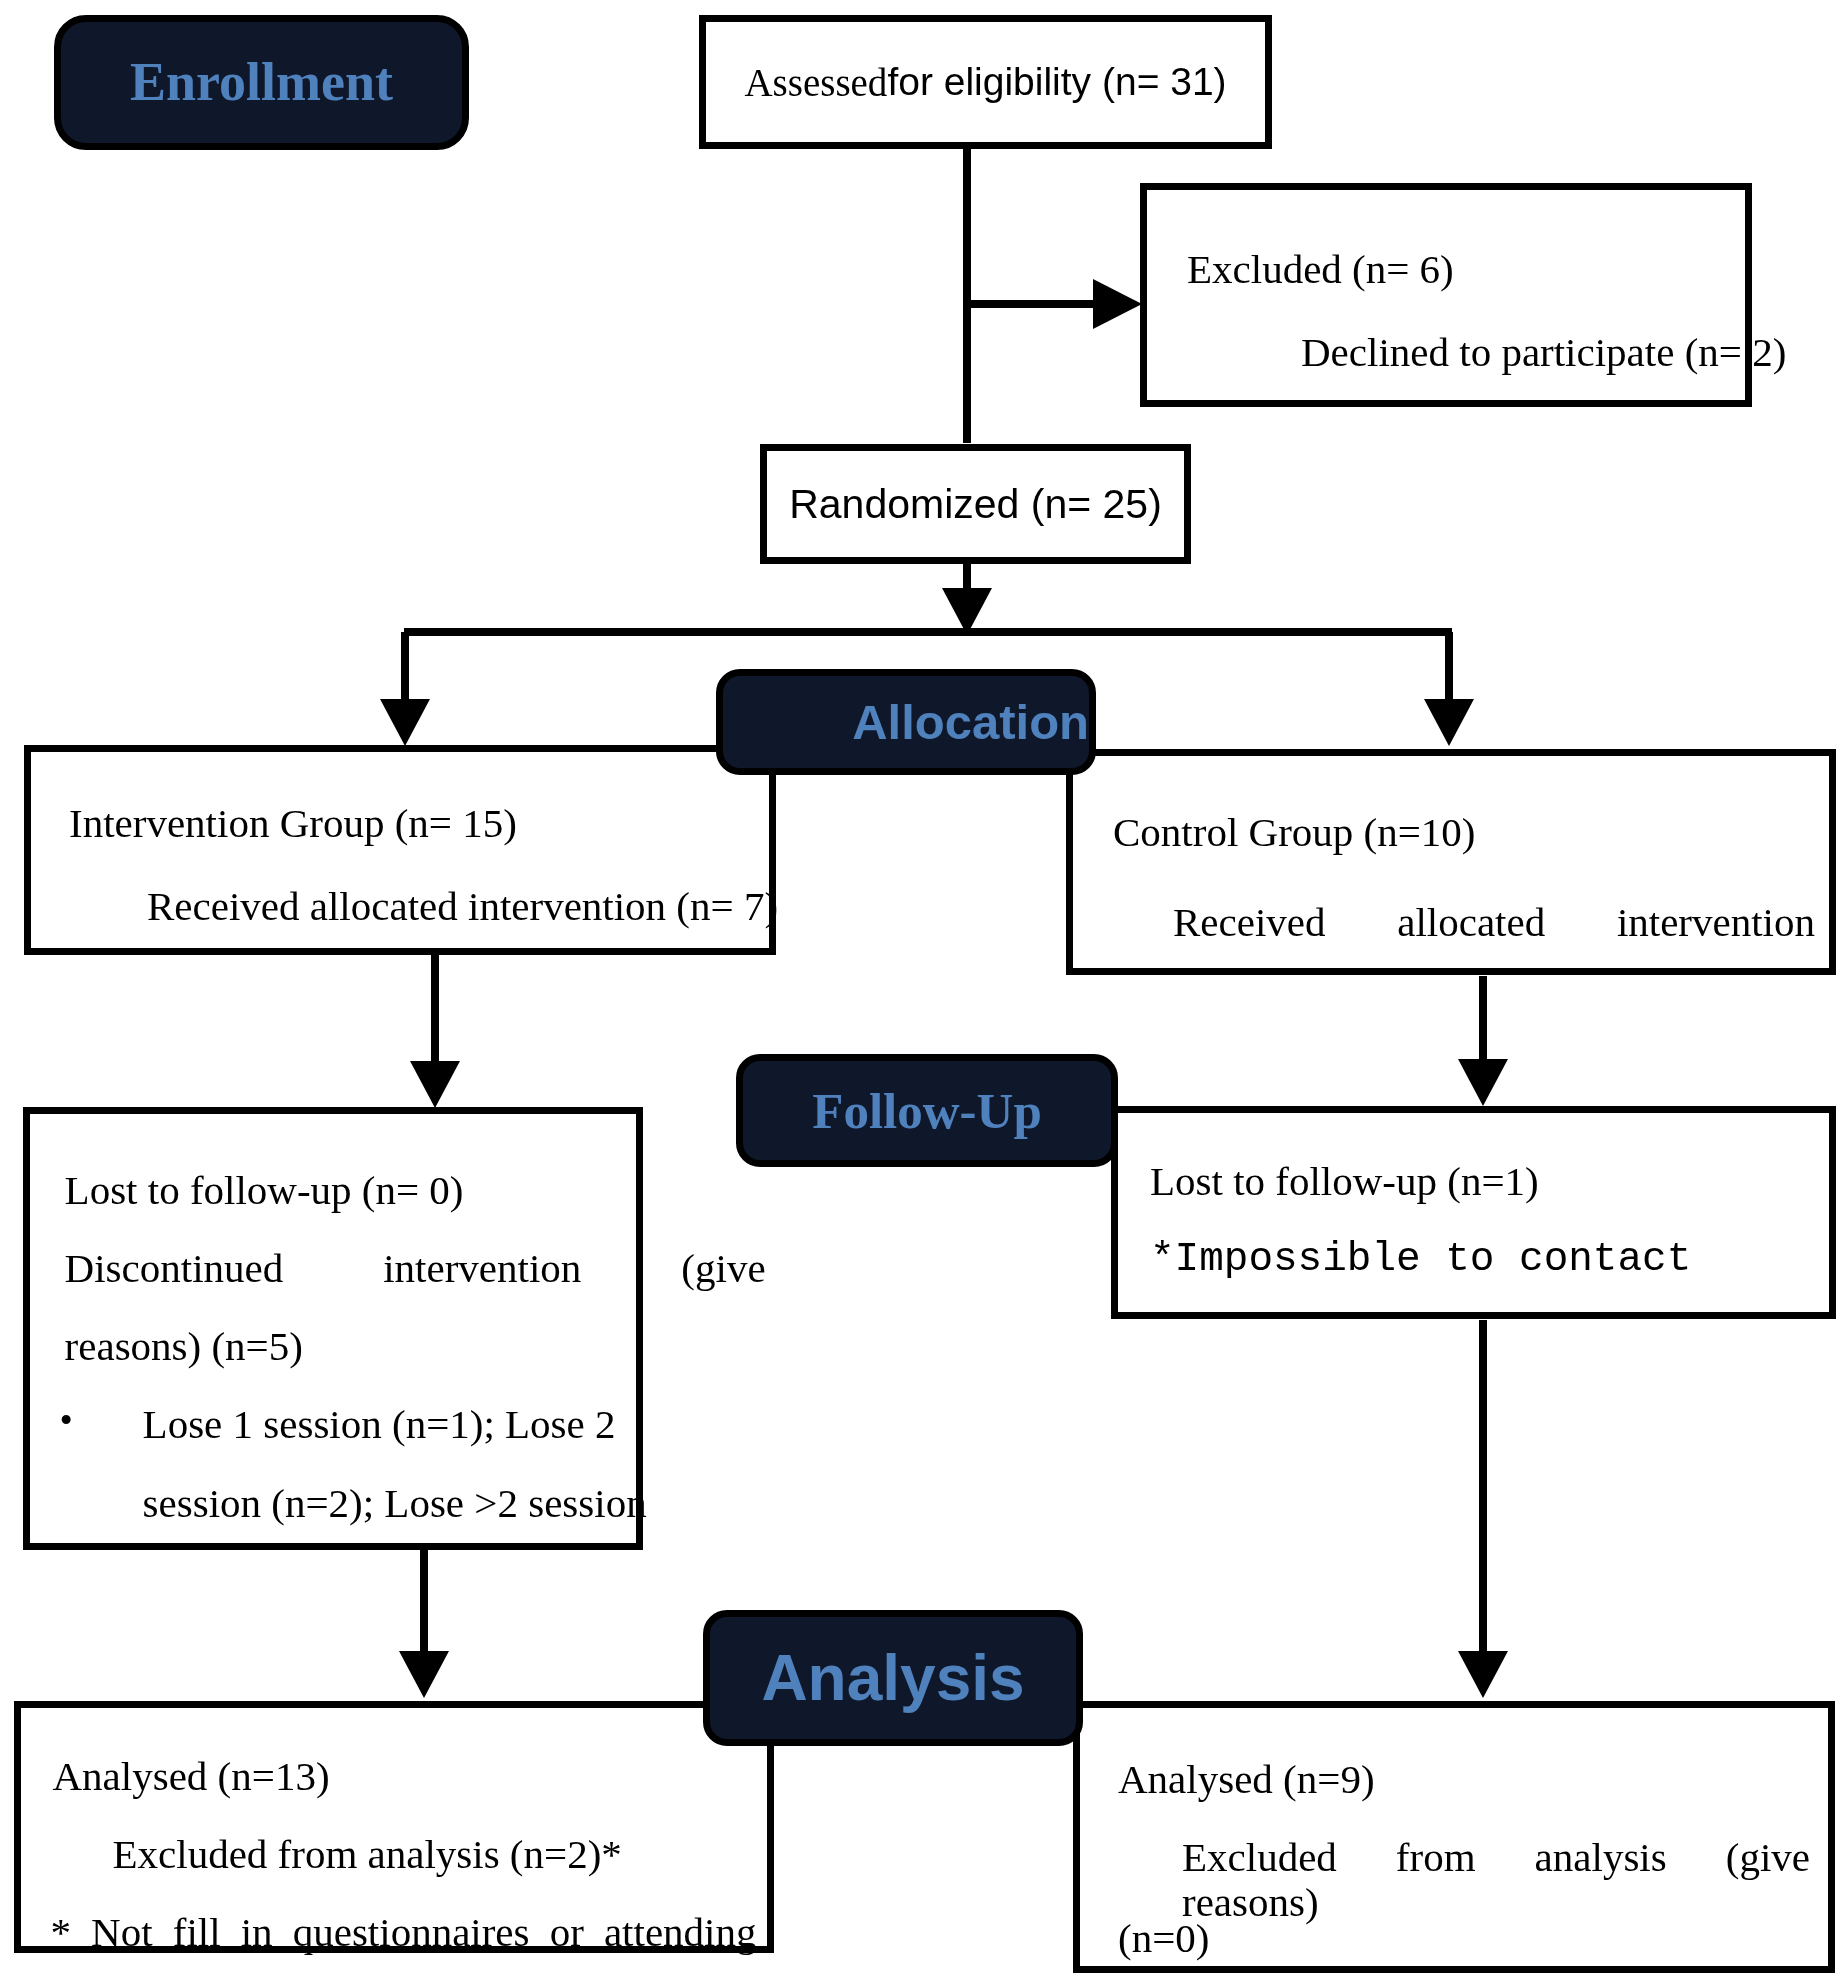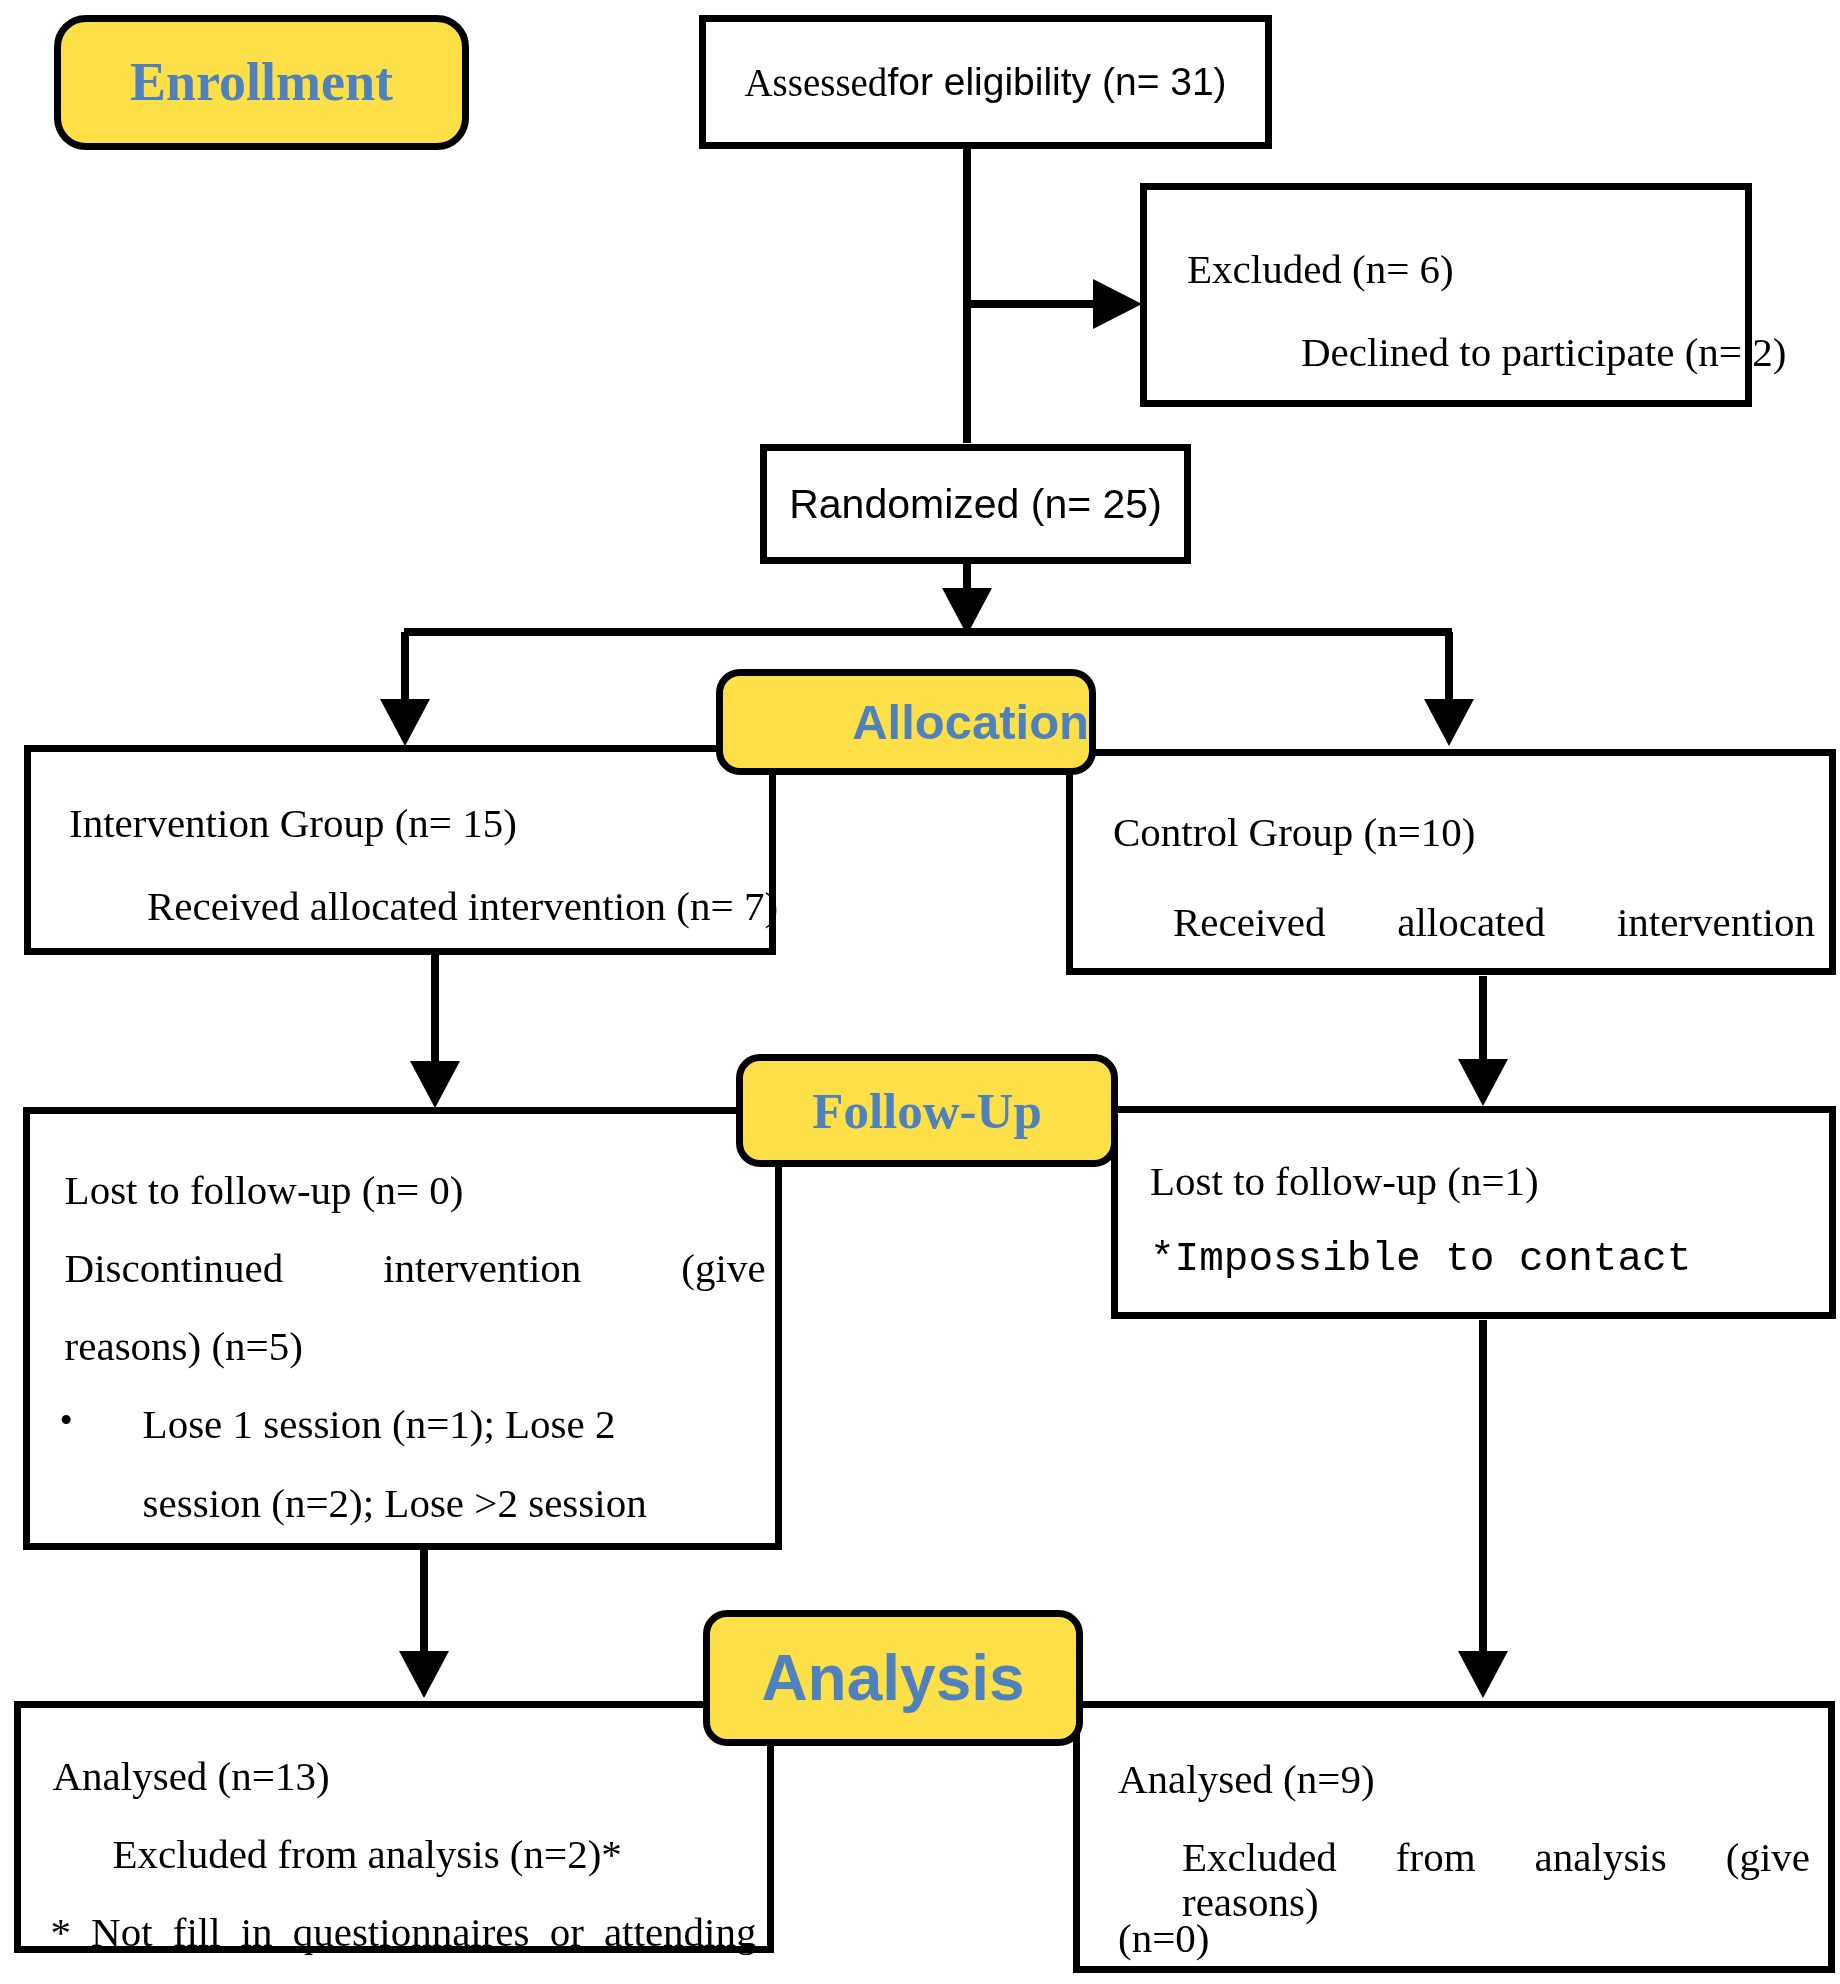--- a/index.html
+++ b/index.html
@@ -1,19 +1,19 @@
 <!DOCTYPE html>
 <html style="font-size:8.6px"><head>
 <meta charset="utf-8">
 <style>
   html,body{margin:0;padding:0;background:#ffffff;}
   #canvas{position:relative;width:1841px;height:1985px;background:#ffffff;overflow:hidden;
           font-family:"Liberation Serif","DejaVu Serif",serif;}
   .box{position:absolute;background:#ffffff;border:7.5px solid #000;box-sizing:border-box;}
-  .stage{position:absolute;background:#fde047;border:7px solid #000;border-radius:27px;
+  .stage{position:absolute;background:#0f172a;border:7px solid #000;border-radius:27px;
          box-sizing:border-box;display:flex;align-items:center;justify-content:center;
          color:#4f81bd;font-weight:bold;z-index:5;}
   .vline,.hline{position:absolute;background:#000;z-index:1;}
   .arrow-down{position:absolute;width:0;height:0;border-left:25px solid transparent;
               border-right:25px solid transparent;border-top:47px solid #000;z-index:2;}
   .arrow-right{position:absolute;width:0;height:0;border-top:25px solid transparent;
                border-bottom:25px solid transparent;border-left:49px solid #000;z-index:2;}
   .txt{position:absolute;font-size:41px;color:#000;white-space:nowrap;line-height:1.1;}
   .sans{font-family:"Liberation Sans","DejaVu Sans",sans-serif;}
   .just{white-space:normal;text-align:justify;text-align-last:justify;}
@@ -78,21 +78,21 @@
   <div class="vline" style="left:431px;top:955px;width:7.5px;height:111px;"></div>
   <div class="arrow-down" style="left:410px;top:1061px;"></div>
 
   <div class="vline" style="left:1479px;top:976px;width:7.5px;height:86px;"></div>
   <div class="arrow-down" style="left:1458px;top:1059px;"></div>
 
   <div class="stage" style="left:736px;top:1054px;width:382px;height:113px;border-radius:24px;font-size:51px;">
     <span>Follow-Up</span>
   </div>
 
-  <div class="box" style="left:22.6px;top:1107px;width:759px;height:443px;">
+  <div class="box" style="left:22.6px;top:1107px;width:620px;height:443px;">
     <div class="txt" style="left:35px;top:54px;">Lost to follow-up (n= 0)</div>
     <div class="txt just" style="left:35px;top:132px;width:701px;">Discontinued intervention (give</div>
     <div class="txt" style="left:35px;top:210px;">reasons) (n=5)</div>
     <div class="txt" style="left:30px;top:286px;font-size:38px;">•</div>
     <div class="txt" style="left:113px;top:288px;">Lose 1 session (n=1); Lose 2</div>
     <div class="txt" style="left:113px;top:367px;">session (n=2); Lose &gt;2 session</div>
   </div>
 
   <div class="box" style="left:1111px;top:1106px;width:725px;height:213px;">
     <div class="txt" style="left:32px;top:46px;">Lost to follow-up (n=1)</div>

